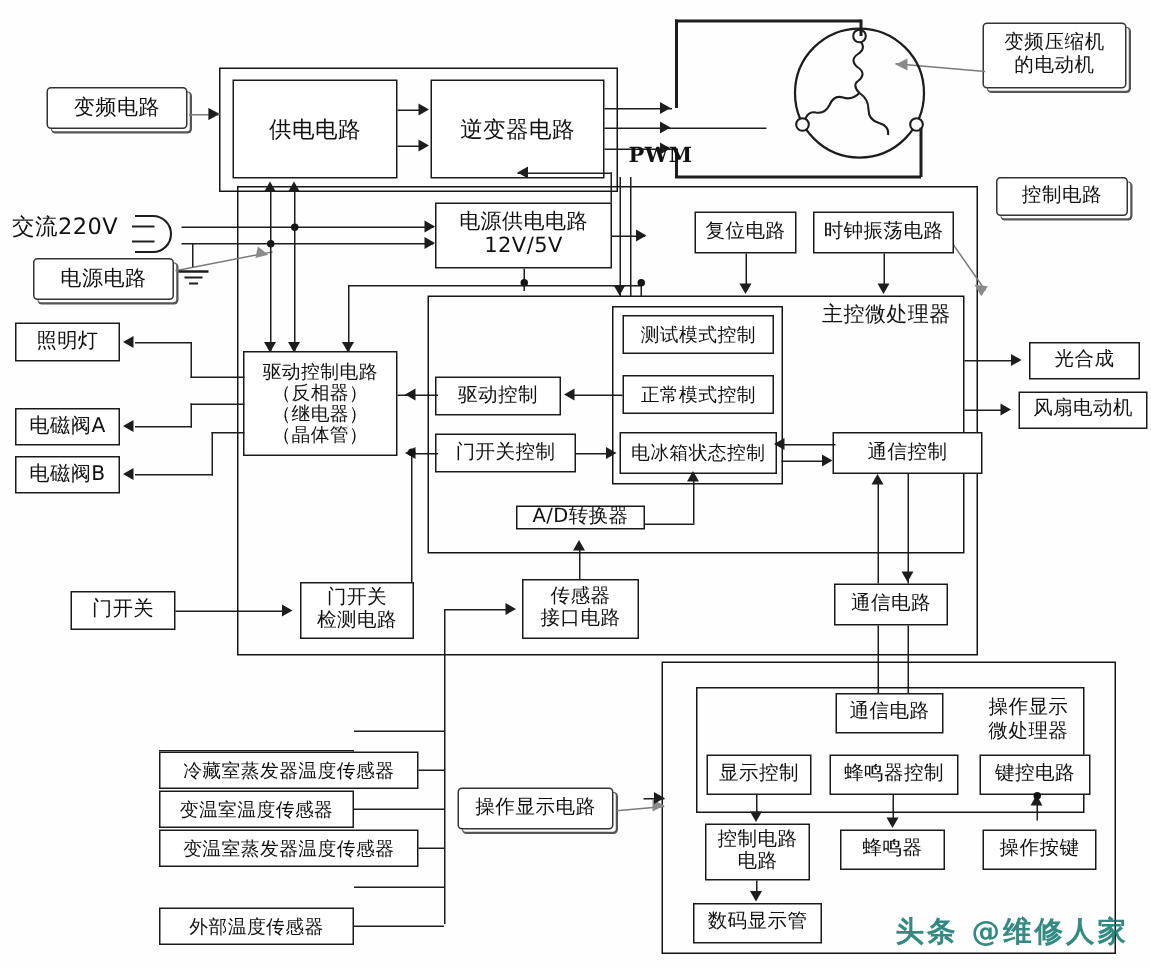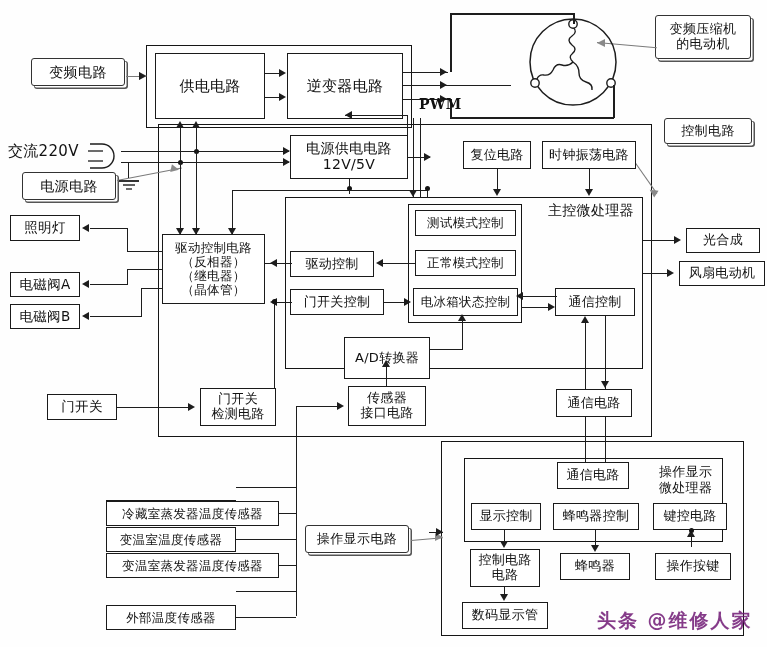--- a/index.html
+++ b/index.html
@@ -56,21 +56,21 @@
   .leader{position:absolute;transform-origin:0 50%;height:1.2px;background:#7a7a7a;}
   .leadhead{position:absolute;width:0;height:0;
     border-top:4px solid transparent;border-bottom:4px solid transparent;border-right:8px solid #8a8a8a;}
 
   
   .txt{position:absolute;color:#111;white-space:pre-line;line-height:1.15;letter-spacing:.3px;}
 
   
   .motor{position:absolute;}
 
-  .wm{position:absolute;color:#701a75;opacity:.85;font-weight:bold;letter-spacing:2px;
+  .wm{position:absolute;color:#0f766e;opacity:.85;font-weight:bold;letter-spacing:2px;
       font-family:"DejaVu Sans","Liberation Sans",sans-serif;}
 </style>
 </head>
 <body>
 
 <div id="canvas">
 
   <div class="frame" style="left:146px;top:45px;width:266px;height:83px;"></div>
 
   <div class="frame" style="left:158px;top:124px;width:494px;height:313px;"></div>
@@ -212,22 +212,22 @@
   <div class="arw d" style="left:585px;top:189px;"></div>
 
   <div class="txt" style="left:548px;top:202px;font-size:14px;">主控微处理器</div>
 
   <div class="box thin" style="left:415px;top:210px;width:101px;height:26px;font-size:12.5px;">测试模式控制</div>
   <div class="box thin" style="left:415px;top:250px;width:101px;height:26px;font-size:12.5px;">正常模式控制</div>
   <div class="box thin" style="left:413px;top:288px;width:105px;height:28px;font-size:12.5px;">电冰箱状态控制</div>
 
   <div class="box thin" style="left:290px;top:251px;width:84px;height:26px;font-size:13px;">驱动控制</div>
   <div class="box thin" style="left:290px;top:289px;width:94px;height:26px;font-size:13px;">门开关控制</div>
-  <div class="box thin" style="left:555px;top:288px;width:80px;height:28px;font-size:13px;">通信控制</div>
-  <div class="box thin" style="left:344px;top:337px;width:86px;height:42px;font-size:13px;">A/D转换器</div>
+  <div class="box thin" style="left:555px;top:288px;width:100px;height:28px;font-size:13px;">通信控制</div>
+  <div class="box thin" style="left:344px;top:337px;width:86px;height:16px;font-size:13px;">A/D转换器</div>
 
   <div class="ln lh" style="left:381px;top:263px;width:34px;"></div>
   <div class="arw l" style="left:376px;top:259px;"></div>
 
   <div class="ln lh" style="left:384px;top:302px;width:23px;"></div>
   <div class="arw r" style="left:404px;top:298px;"></div>
 
   <div class="ln lh" style="left:521px;top:296px;width:36px;"></div>
   <div class="arw l" style="left:516px;top:292px;"></div>
   <div class="ln lh" style="left:521px;top:307px;width:30px;"></div>

